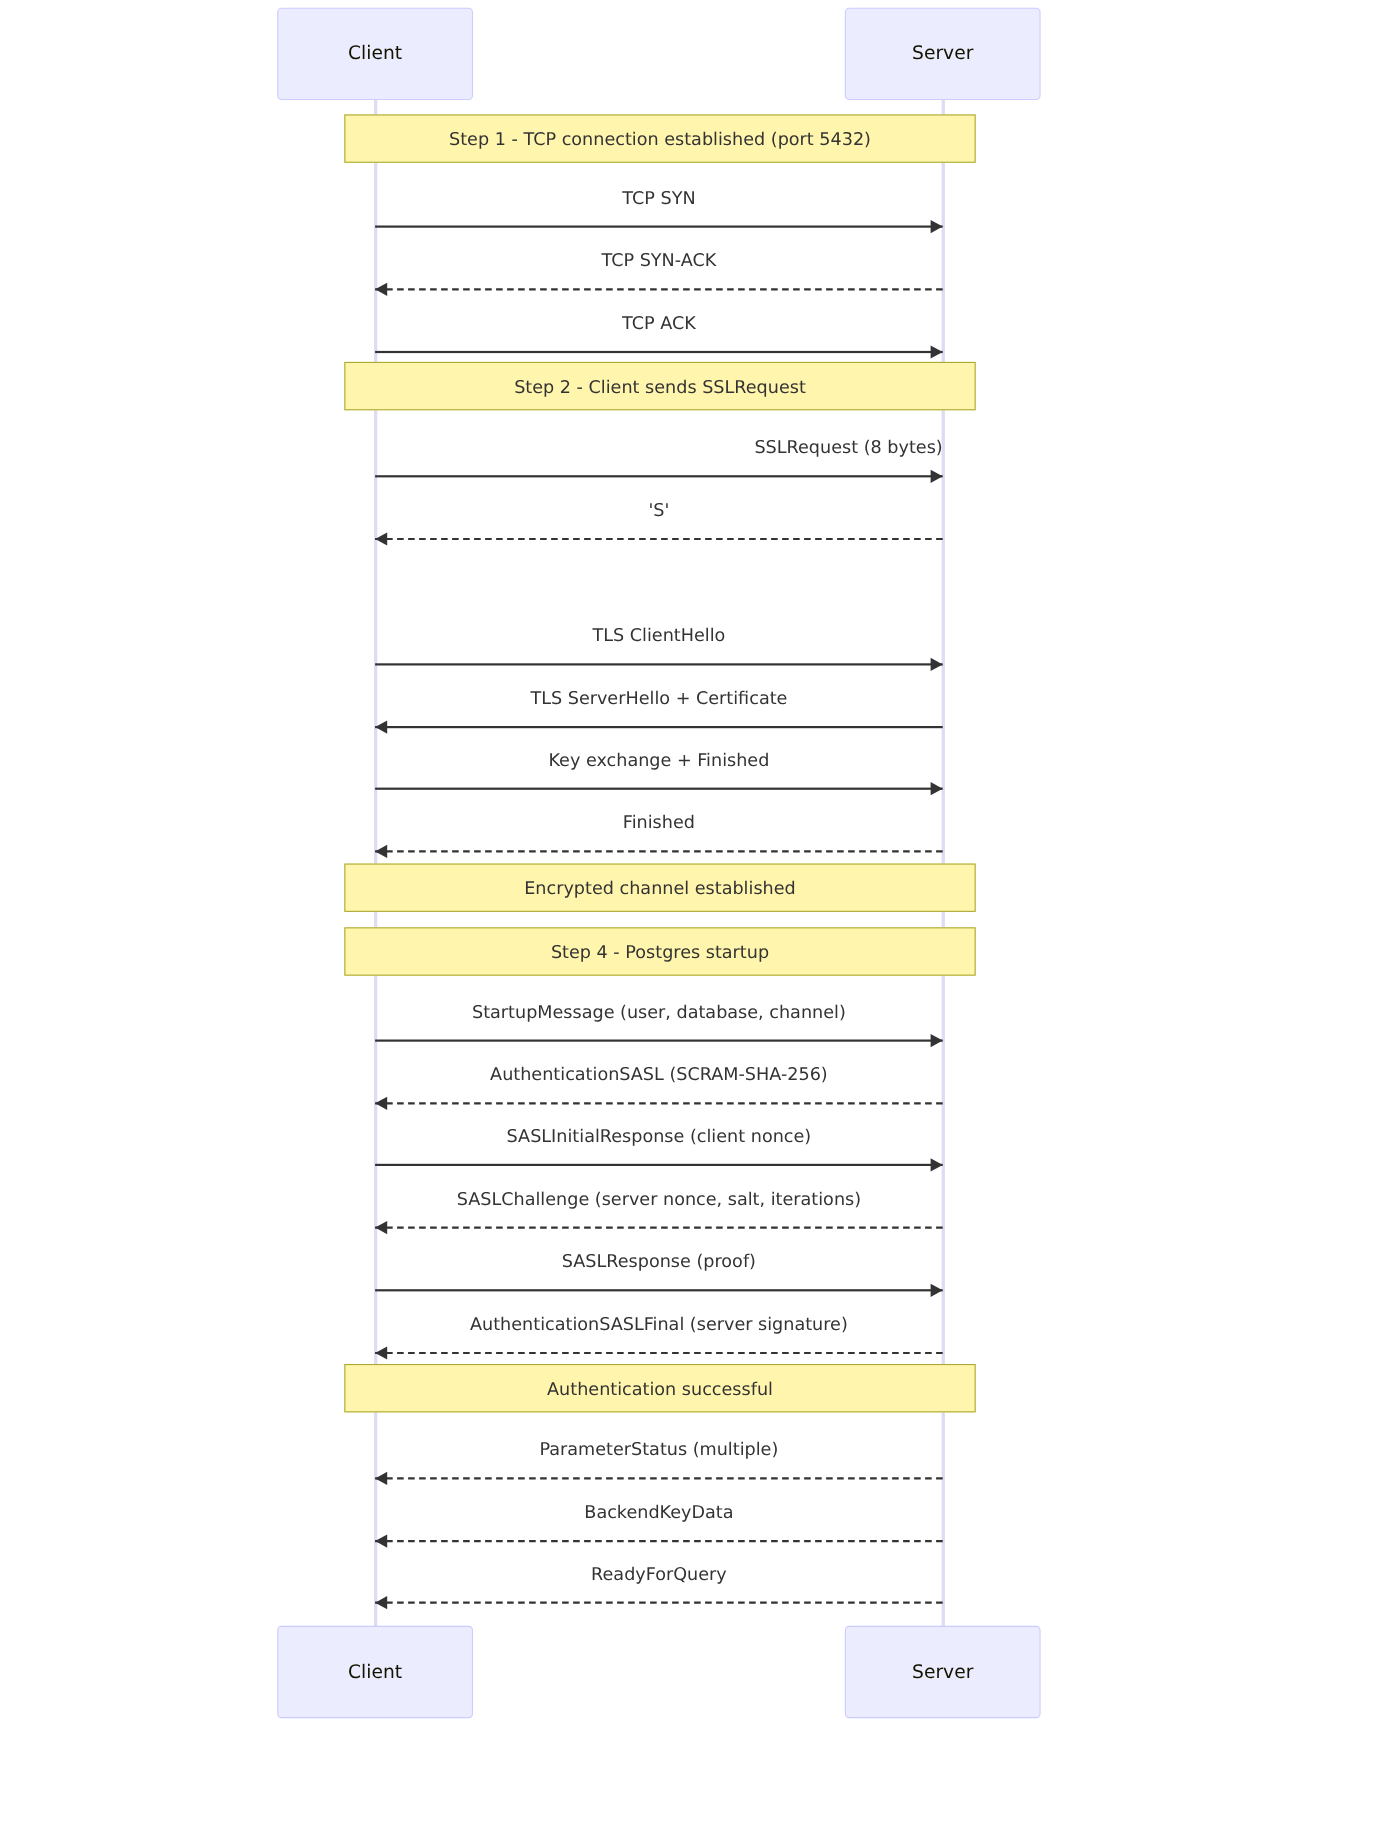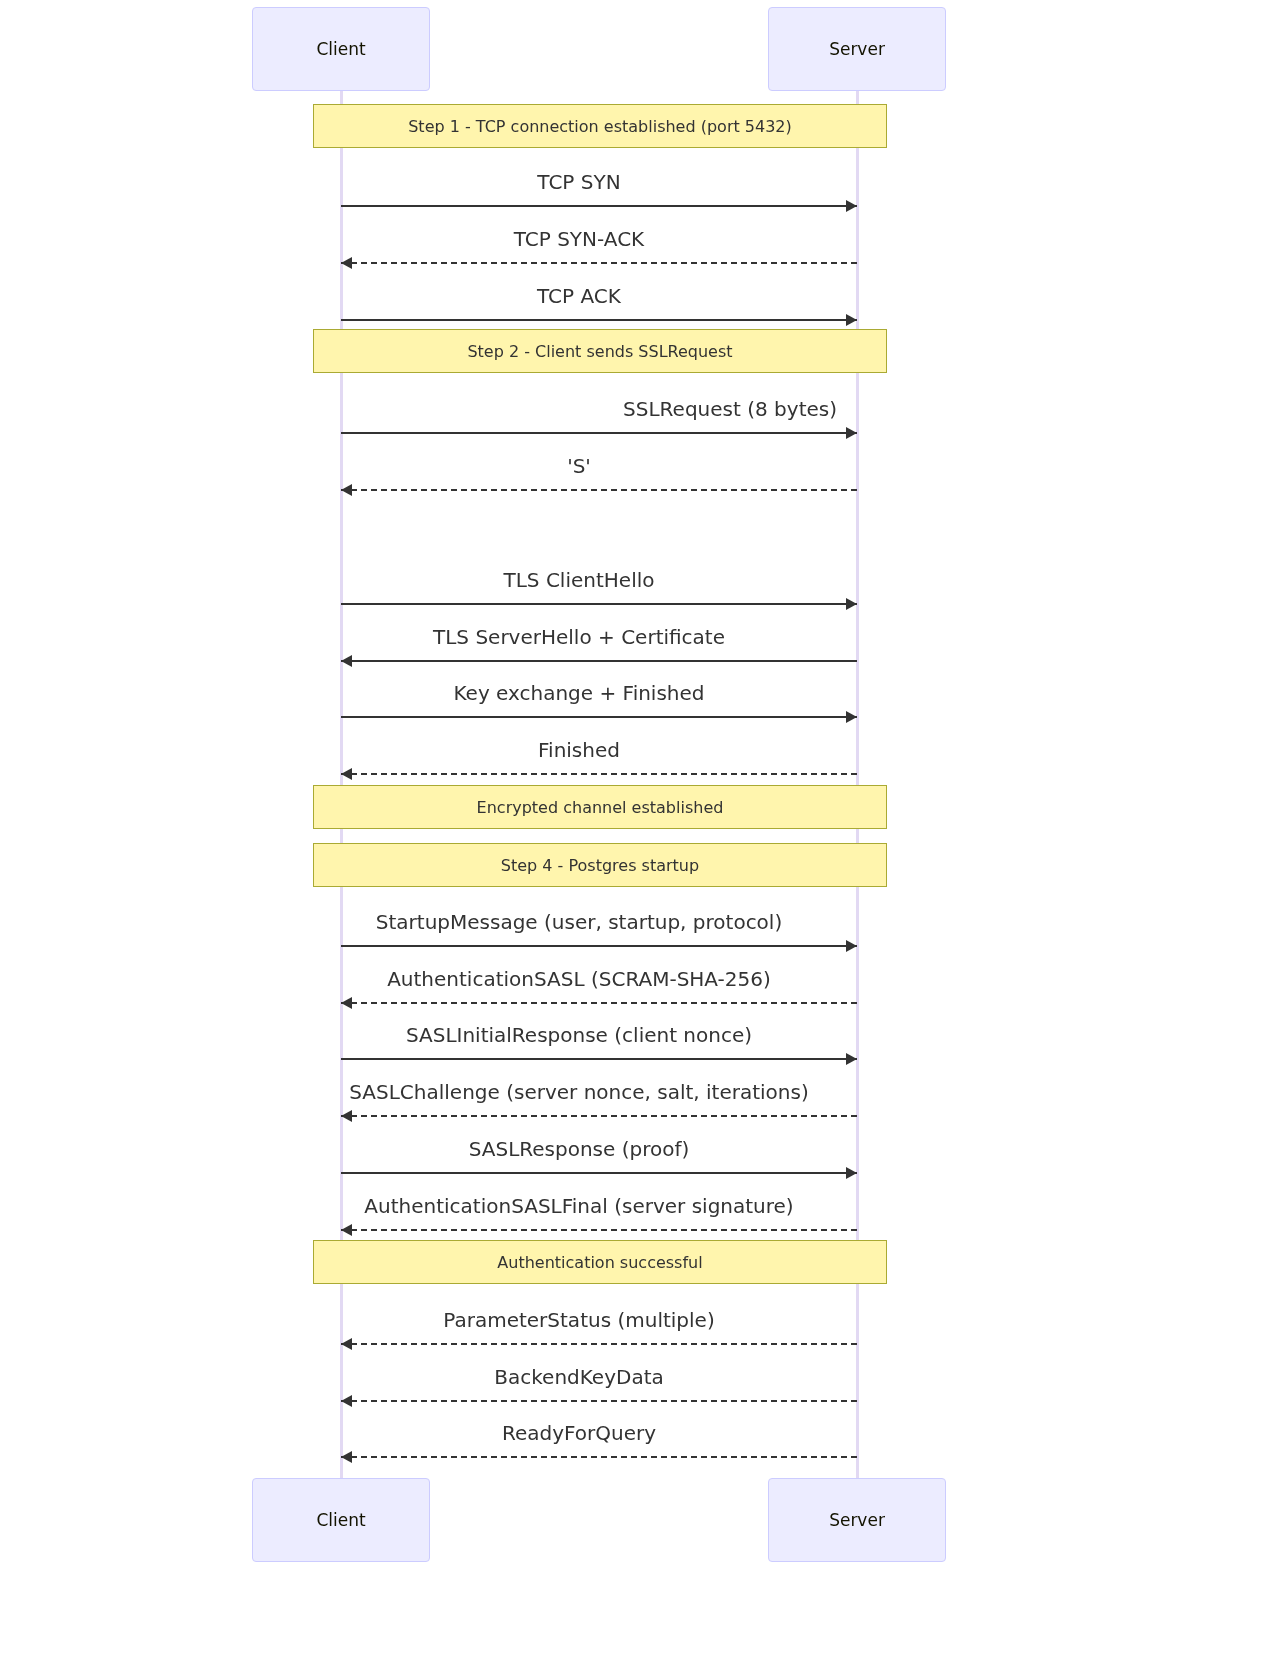--- a/index.html
+++ b/index.html
@@ -36,23 +36,23 @@
     border:1px solid #AAAA33;
     box-sizing:border-box;
     display:flex;align-items:center;justify-content:center;
     font-size:16px;color:#333333;
   }
 
   
   .msg{position:absolute;left:0;width:1269px;height:1px;}
   .msg-label{
     position:absolute;
-    left:321px;width:516px;
+    left:341px;width:516px;
     text-align:center;
-    font-size:20px;color:#333333;
+    font-size:16px;color:#333333;
     white-space:nowrap;
   }
   .msg-line{
     position:absolute;
     left:341px;width:516px;height:0;
     border-top:2px solid #333333;
   }
   .msg-line.dashed{
     border-top:2px dashed #333333;
     border-top-width:2px;
@@ -152,21 +152,21 @@
 
   <div class="note" style="top:785px;">
     <span>Encrypted channel established</span>
   </div>
 
   <div class="note" style="top:843px;">
     <span>Step 4 - Postgres startup</span>
   </div>
 
   <div class="msg" style="top:900px;">
-    <div class="msg-label" style="top:10px;">StartupMessage (user, startup, protocol)</div>
+    <div class="msg-label" style="top:10px;">StartupMessage (user, database, channel)</div>
     <div class="msg-line" style="top:45px;"></div>
     <div class="arrowhead right" style="left:846px;top:40px;"></div>
   </div>
 
   <div class="msg" style="top:957px;">
     <div class="msg-label" style="top:10px;">AuthenticationSASL (SCRAM-SHA-256)</div>
     <div class="msg-line dashed" style="top:45px;"></div>
     <div class="arrowhead left" style="left:341px;top:40px;"></div>
   </div>
 

